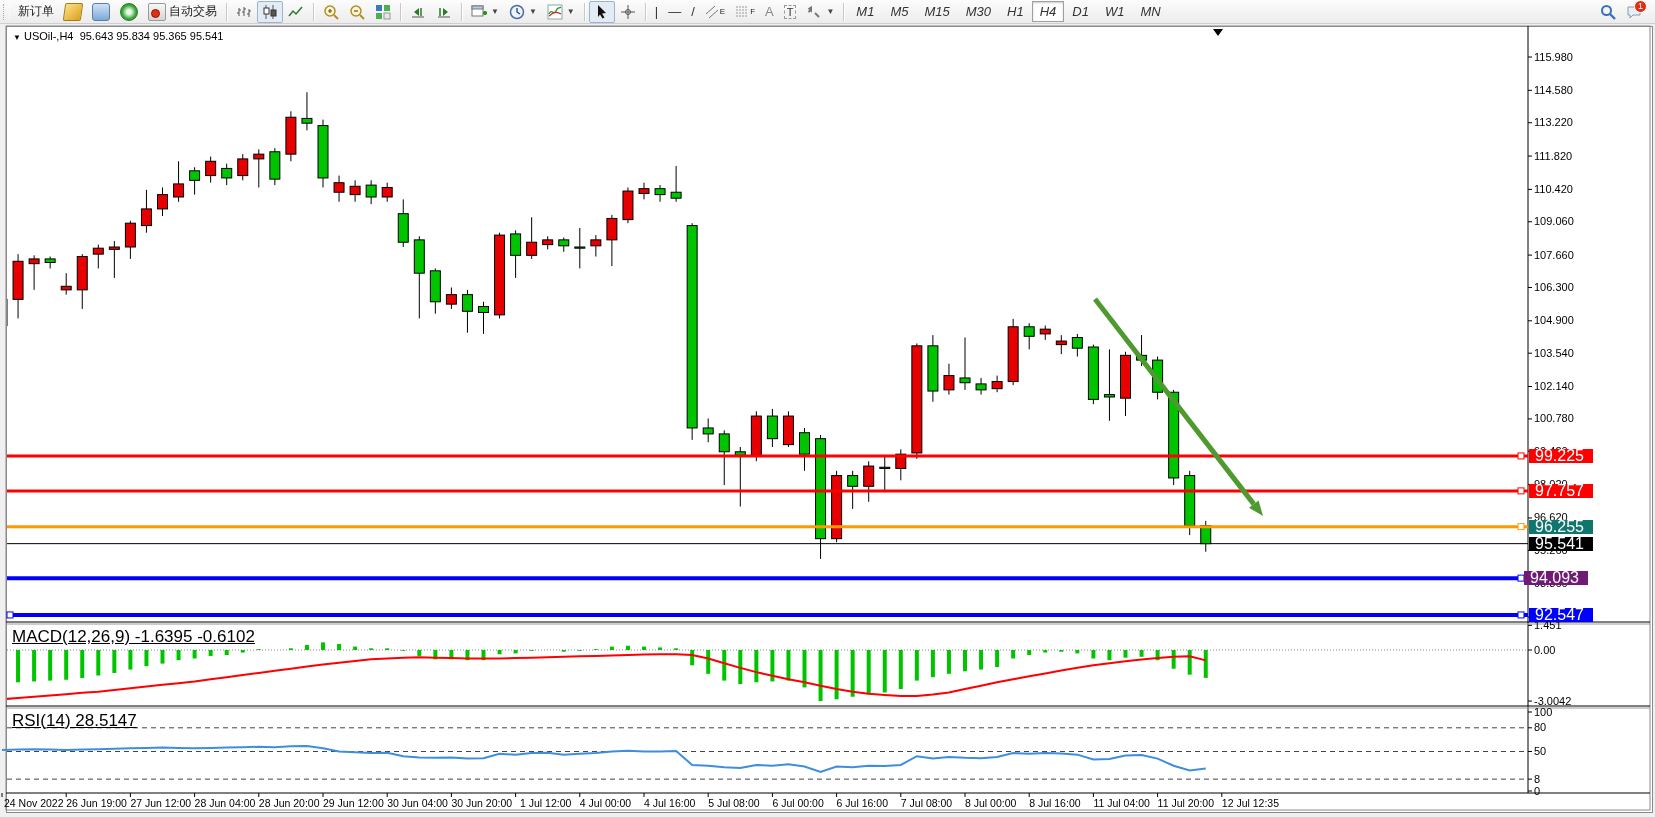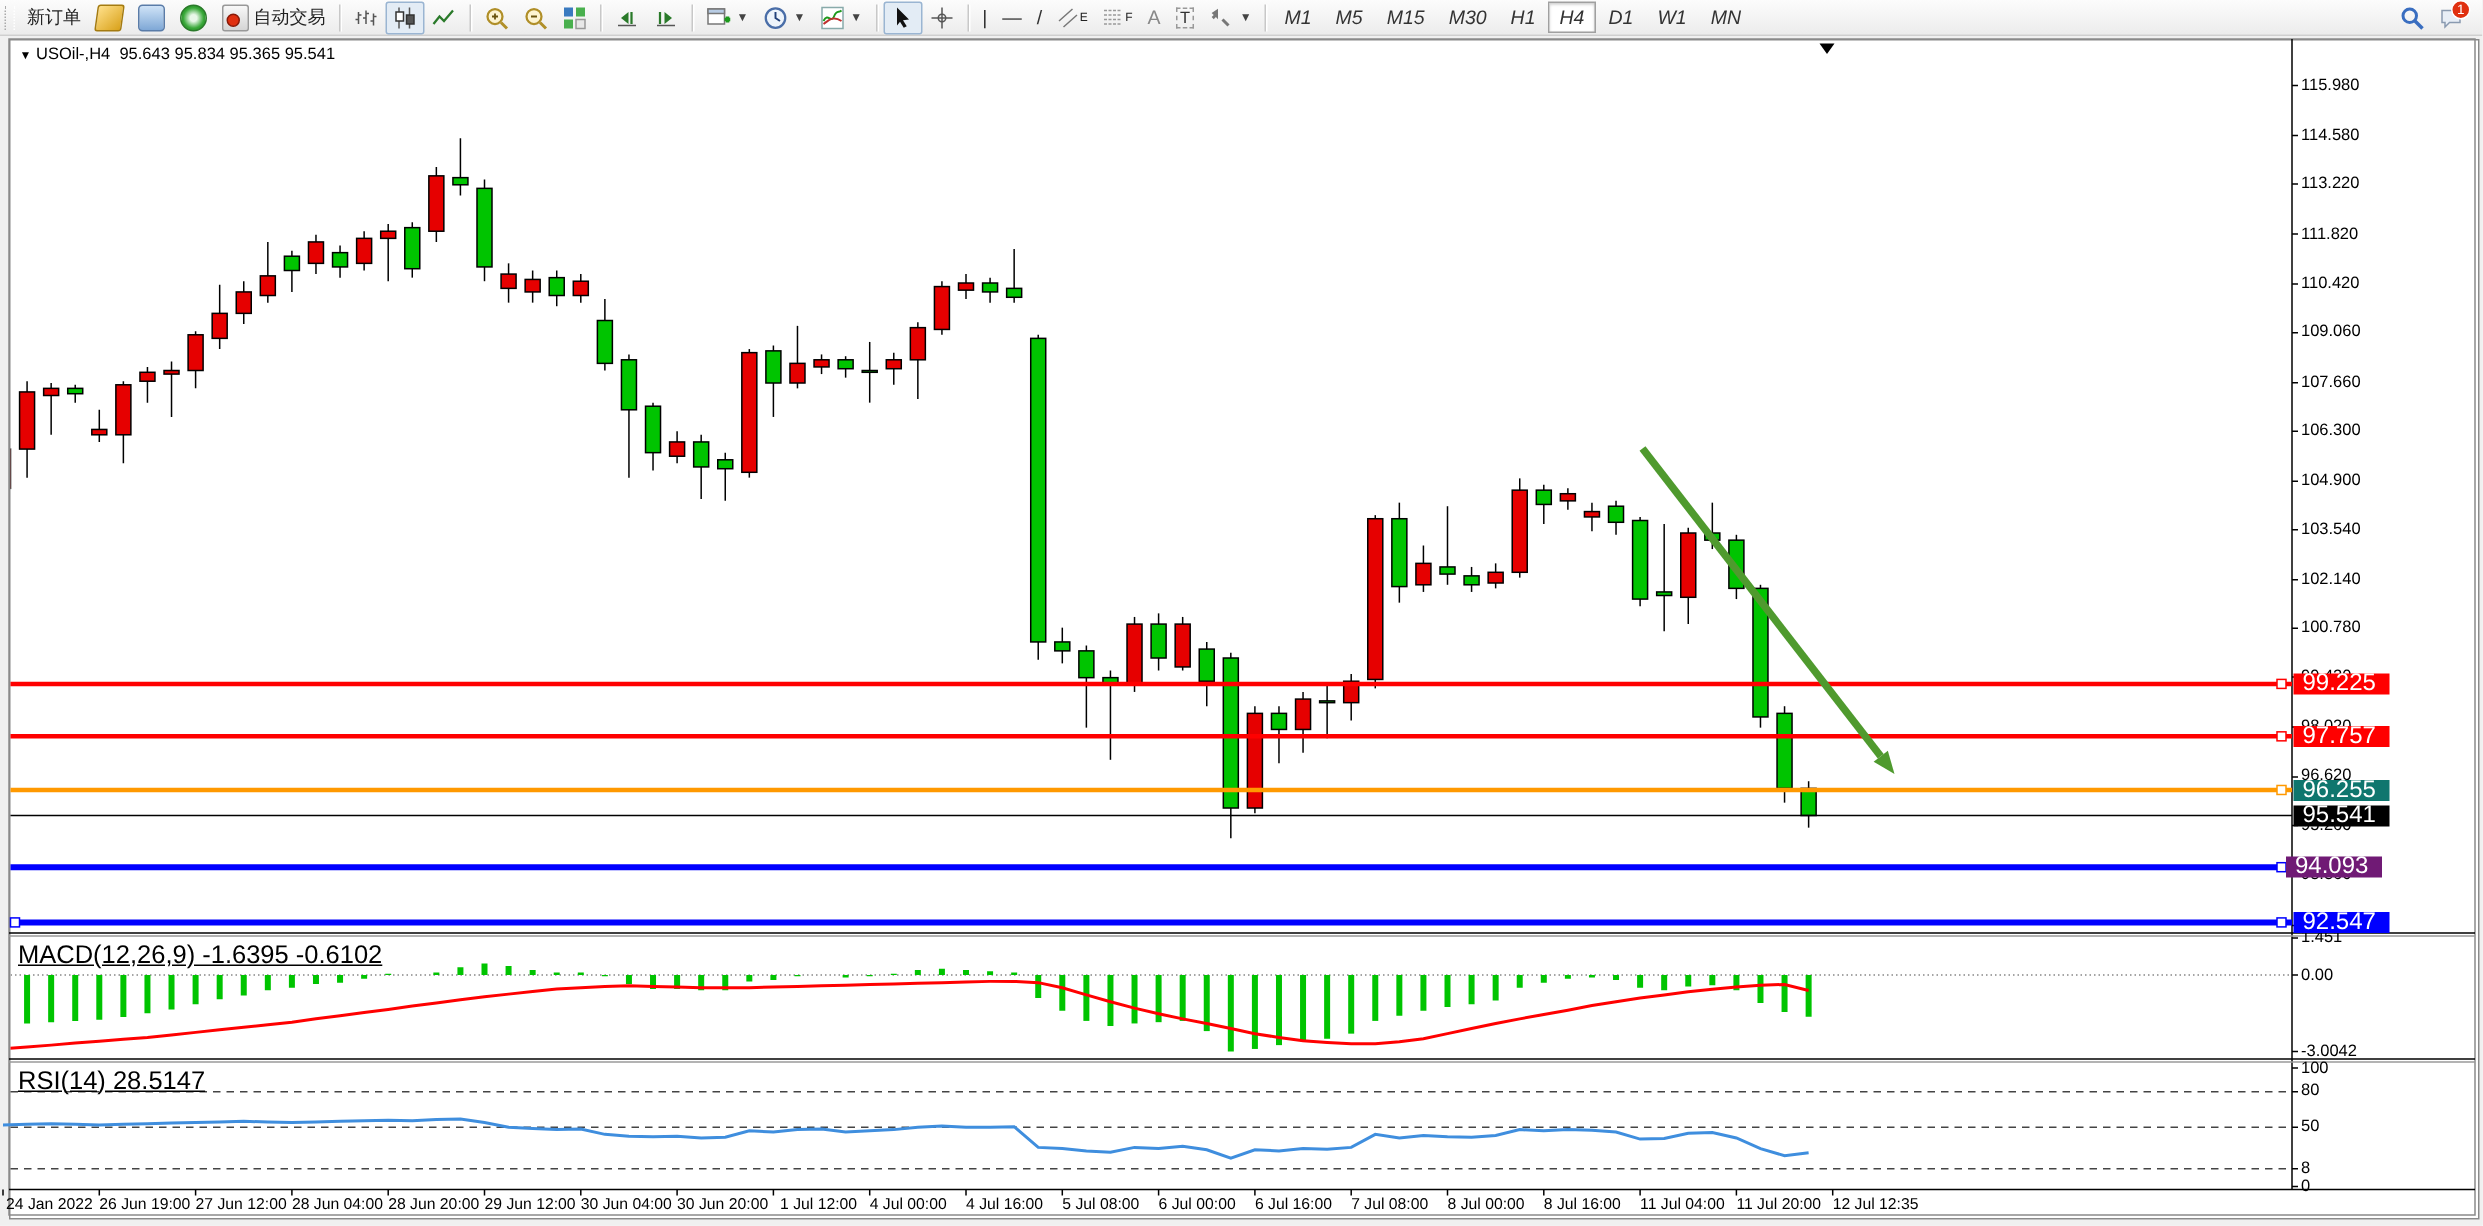--- a/index.html
+++ b/index.html
@@ -567,21 +567,21 @@
       <div class="abs axlabel" style="left:1534px;top:721.3px;">80</div>
       <div class="abs axlabel" style="left:1534px;top:745px;">50</div>
       <div class="abs axlabel" style="left:1534px;top:772.65px;">8</div>
       <div class="abs axlabel" style="left:1534px;top:784.5px;">0</div>
       <div class="abs pricetag" style="left:1529px;top:448.9365500000002px;background:#ff0000;">99.225</div>
       <div class="abs pricetag" style="left:1529px;top:483.88962999999995px;background:#ff0000;">97.757</div>
       <div class="abs pricetag" style="left:1529px;top:519.6522500000001px;background:#0f766e;">96.255</div>
       <div class="abs pricetag" style="left:1529px;top:536.6525900000001px;background:#000000;">95.541</div>
       <div class="abs pricetag" style="left:1524px;top:571.12947px;background:#701a75;">94.093</div>
       <div class="abs pricetag" style="left:1529px;top:607.9397300000002px;background:#0000ff;">92.547</div>
-      <div class="abs timelabel" style="left:4px;top:797px;">24 Jan 2022</div>
+      <div class="abs timelabel" style="left:4px;top:797px;">24 Nov 2022</div>
       <div class="abs timelabel" style="left:66.2px;top:797px;">26 Jun 19:00</div>
       <div class="abs timelabel" style="left:130.4px;top:797px;">27 Jun 12:00</div>
       <div class="abs timelabel" style="left:194.60000000000002px;top:797px;">28 Jun 04:00</div>
       <div class="abs timelabel" style="left:258.8px;top:797px;">28 Jun 20:00</div>
       <div class="abs timelabel" style="left:323px;top:797px;">29 Jun 12:00</div>
       <div class="abs timelabel" style="left:387.20000000000005px;top:797px;">30 Jun 04:00</div>
       <div class="abs timelabel" style="left:451.40000000000003px;top:797px;">30 Jun 20:00</div>
       <div class="abs timelabel" style="left:520px;top:797px;">1 Jul 12:00</div>
       <div class="abs timelabel" style="left:579.8000000000001px;top:797px;">4 Jul 00:00</div>
       <div class="abs timelabel" style="left:644px;top:797px;">4 Jul 16:00</div>

